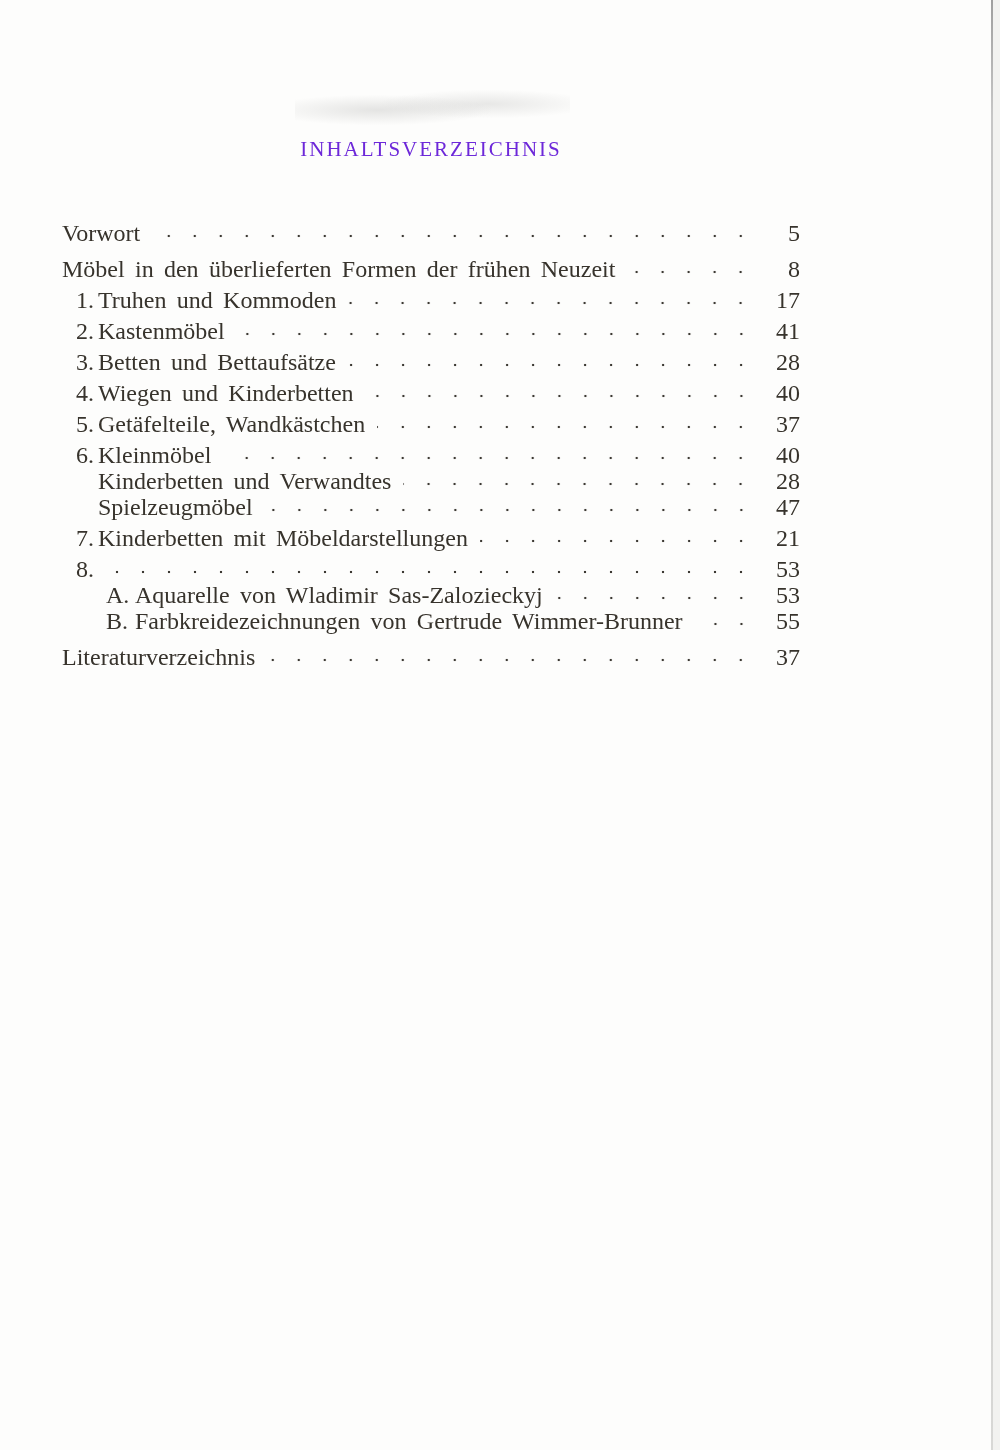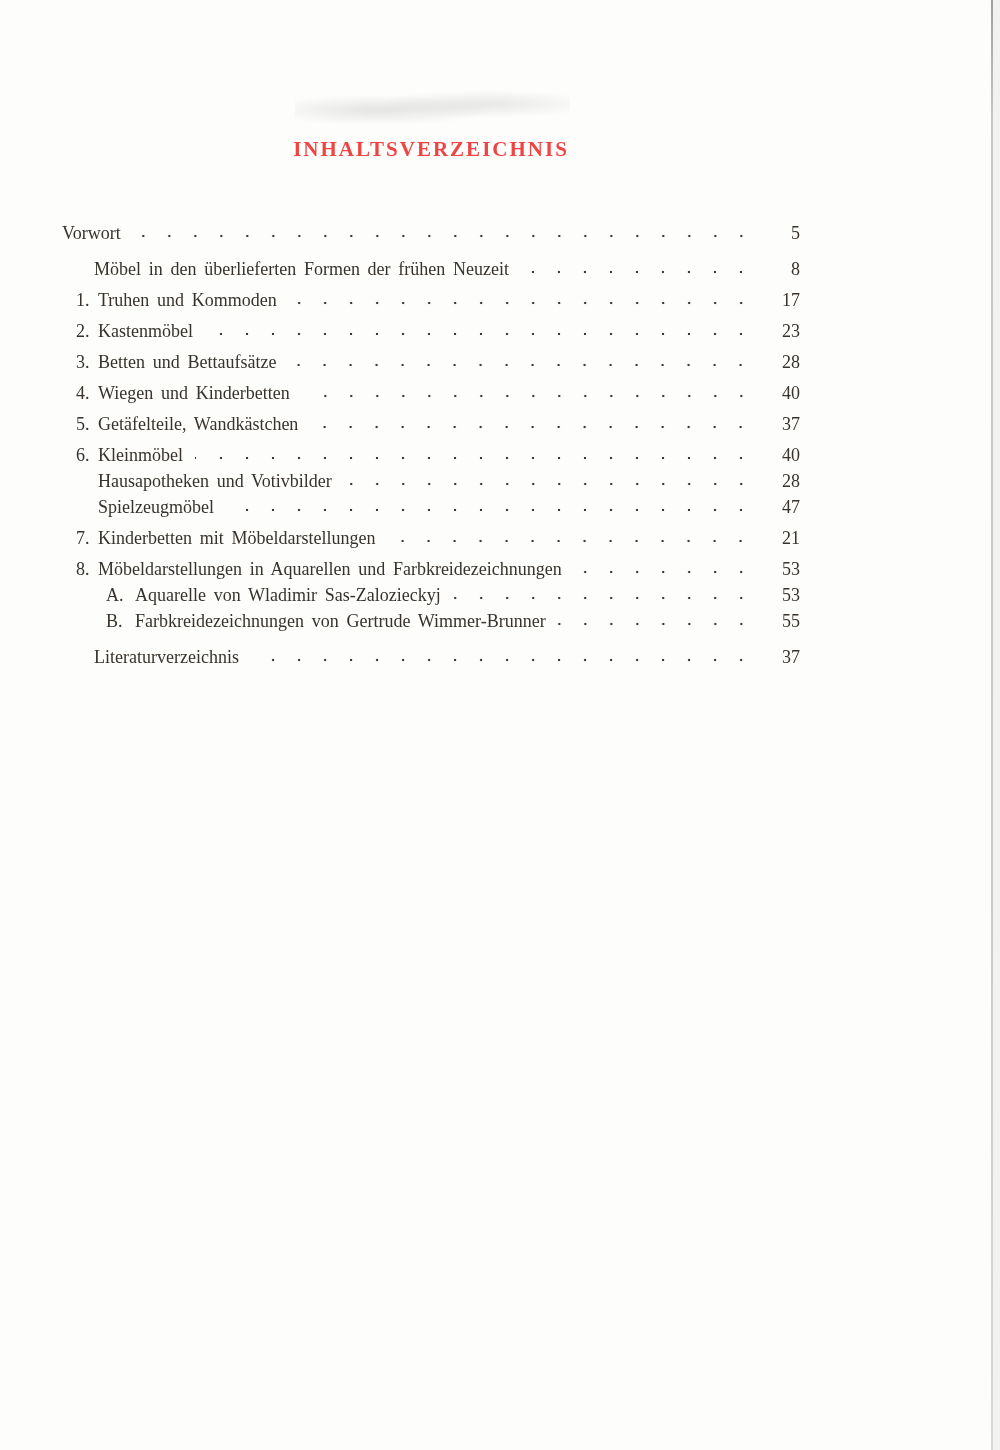--- a/index.html
+++ b/index.html
@@ -27,35 +27,35 @@
       radial-gradient(ellipse 60% 55% at 30% 55%, rgba(170,170,168,.30), rgba(170,170,168,0) 70%),
       radial-gradient(ellipse 55% 50% at 70% 40%, rgba(170,170,168,.26), rgba(170,170,168,0) 72%);
   }
   .content{
     position:relative;
     padding:137px 200px 0 62px;
   }
   .title{
     margin:0 0 61px 0;
     font-size:21px;
-    font-weight:bold;
+    font-weight:normal;
     letter-spacing:2px;
     text-align:center;
-    color:#ef4444;
+    color:#6d28d9;
     line-height:24px;
     word-spacing:1px;
   }
   .row{
     display:flex;
     align-items:baseline;
-    font-size:18px;
+    font-size:24px;
     line-height:22px;
     word-spacing:0.18em;
   }
-  .g-l{margin-top:14px;margin-left:32px;}
+  .g-l{margin-top:14px;}
   .g-m{margin-top:9px;}
   .g-s{margin-top:4px;}
   .lvl1{padding-left:14px;}
   .sub1{padding-left:36px;}
   .lvl2{padding-left:44px;}
   .num{flex:none;width:22px;}
   .num-a{flex:none;width:29px;}
   .label{white-space:nowrap;}
   .leader{
     flex:1 1 auto;
@@ -98,21 +98,21 @@
     <span class="num">1.</span>
     <span class="label">Truhen und Kommoden</span>
     <span class="leader"></span>
     <span class="pagenum">17</span>
   </div>
 
   <div class="row g-m lvl1">
     <span class="num">2.</span>
     <span class="label">Kastenmöbel</span>
     <span class="leader"></span>
-    <span class="pagenum">23</span>
+    <span class="pagenum">41</span>
   </div>
 
   <div class="row g-m lvl1">
     <span class="num">3.</span>
     <span class="label">Betten und Bettaufsätze</span>
     <span class="leader"></span>
     <span class="pagenum">28</span>
   </div>
 
   <div class="row g-m lvl1">
@@ -130,41 +130,40 @@
   </div>
 
   <div class="row g-m lvl1">
     <span class="num">6.</span>
     <span class="label">Kleinmöbel</span>
     <span class="leader"></span>
     <span class="pagenum">40</span>
   </div>
 
   <div class="row g-s sub1">
-    <span class="label">Hausapotheken und Votivbilder</span>
+    <span class="label">Kinderbetten und Verwandtes</span>
     <span class="leader"></span>
     <span class="pagenum">28</span>
   </div>
 
   <div class="row g-s sub1">
     <span class="label">Spielzeugmöbel</span>
     <span class="leader"></span>
     <span class="pagenum">47</span>
   </div>
 
   <div class="row g-m lvl1">
     <span class="num">7.</span>
     <span class="label">Kinderbetten mit Möbeldarstellungen</span>
     <span class="leader"></span>
     <span class="pagenum">21</span>
   </div>
 
   <div class="row g-m lvl1">
     <span class="num">8.</span>
-    <span class="label">Möbeldarstellungen in Aquarellen und Farbkreidezeichnungen</span>
     <span class="leader"></span>
     <span class="pagenum">53</span>
   </div>
 
   <div class="row g-s lvl2">
     <span class="num-a">A.</span>
     <span class="label">Aquarelle von Wladimir Sas-Zalozieckyj</span>
     <span class="leader"></span>
     <span class="pagenum">53</span>
   </div>

